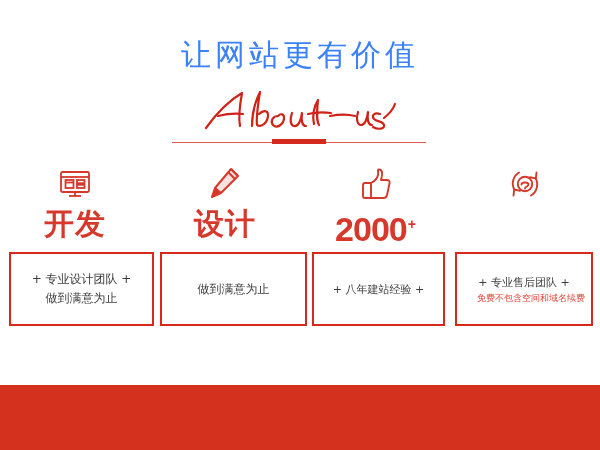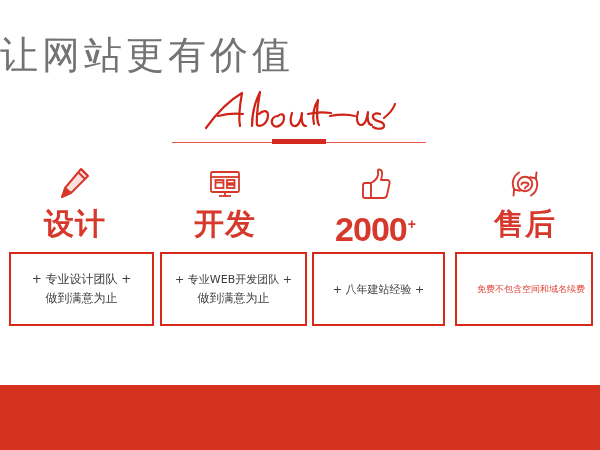--- a/index.html
+++ b/index.html
@@ -27,24 +27,25 @@
     top: 0;
     left: 0;
     width: 600px;
     height: 160px;
   }
   .main-title {
     position: absolute;
     top: 33px;
     left: 0;
     width: 600px;
-    font-size: 38px;
+    text-align: center;
+    font-size: 30px;
     line-height: 44px;
     letter-spacing: 4px;
-    color: #737373;
+    color: #3b82f6;
     font-weight: 400;
     font-family: "DejaVu Sans", "Liberation Sans", sans-serif;
     white-space: nowrap;
   }
   .script-wrap {
     position: absolute;
     top: 88px;
     left: 0;
     width: 600px;
     height: 46px;
@@ -217,36 +218,20 @@
           <path d="M184 30 C 189 26, 193 22, 195 16"></path>
         </g>
       </svg>
     </div>
 
     <div class="divider"></div>
     <div class="divider-center"></div>
   </div>
 
   <div class="columns">
-
-    <div class="col">
-      <div class="col-icon">
-        <svg width="36" height="36" viewBox="0 0 36 36" aria-hidden="true">
-          <g fill="none" stroke="#d6382b" stroke-width="2" stroke-linejoin="round">
-            <path d="M24 3 L31 10 L14 27 L5 31 L8 22 Z" fill="#d6382b" fill-opacity="0.15"></path>
-            <path d="M24 3 L31 10"></path>
-            <path d="M21 6 L28 13"></path>
-            <path d="M8 22 L14 27"></path>
-            <path d="M5 31 L9 26"></path>
-          </g>
-          <path d="M5 31 L8 22 L13 27 Z" fill="#d6382b"></path>
-        </svg>
-      </div>
-      <div class="col-title">设计</div>
-    </div>
 
     <div class="col">
       <div class="col-icon">
         <svg width="36" height="36" viewBox="0 0 36 36" aria-hidden="true">
           <g fill="none" stroke="#d6382b" stroke-width="1.8">
             <rect x="4" y="6" width="28" height="20" rx="1.5"></rect>
             <path d="M4 11 H32"></path>
             <path d="M18 26 V30"></path>
             <path d="M12 30 H24"></path>
             <rect x="8.5" y="14" width="8" height="8"></rect>
@@ -255,20 +240,36 @@
             <rect x="20" y="18.8" width="7.5" height="3.2"></rect>
           </g>
         </svg>
       </div>
       <div class="col-title">开发</div>
     </div>
 
     <div class="col">
       <div class="col-icon">
         <svg width="36" height="36" viewBox="0 0 36 36" aria-hidden="true">
+          <g fill="none" stroke="#d6382b" stroke-width="2" stroke-linejoin="round">
+            <path d="M24 3 L31 10 L14 27 L5 31 L8 22 Z" fill="#d6382b" fill-opacity="0.15"></path>
+            <path d="M24 3 L31 10"></path>
+            <path d="M21 6 L28 13"></path>
+            <path d="M8 22 L14 27"></path>
+            <path d="M5 31 L9 26"></path>
+          </g>
+          <path d="M5 31 L8 22 L13 27 Z" fill="#d6382b"></path>
+        </svg>
+      </div>
+      <div class="col-title">设计</div>
+    </div>
+
+    <div class="col">
+      <div class="col-icon">
+        <svg width="36" height="36" viewBox="0 0 36 36" aria-hidden="true">
           <g fill="none" stroke="#d6382b" stroke-width="1.9" stroke-linejoin="round">
             <path d="M14 32 V17 C 14 17, 20 14, 21 9 C 21.6 5.5, 20 3.5, 22 3.5
                      C 25 3.5, 26 7, 24.5 12 L 24 14 H30 C 32 14, 33 15.5, 32.5 17.5
                      L 30 29 C 29.6 31, 28.5 32, 26.5 32 Z"></path>
             <path d="M14 17 H8 C 6.5 17, 6 18, 6 19.5 V30 C 6 31.3, 6.8 32, 8 32 H14"></path>
           </g>
         </svg>
       </div>
       <div class="col-title numeric">
         <span>2000</span><span class="sup">+</span>
@@ -281,41 +282,40 @@
           <g fill="none" stroke="#d6382b" stroke-width="1.9" stroke-linecap="round">
             <path d="M28.5 12 A13 13 0 0 1 24 29.5"></path>
             <path d="M7.5 24 A13 13 0 0 1 12 6.5"></path>
             <path d="M29.5 6.5 L28.8 12.4 L23 11.3"></path>
             <path d="M6.5 29.5 L7.2 23.6 L13 24.7"></path>
             <circle cx="18" cy="18" r="7.2"></circle>
             <path d="M14.5 18.5 C14.5 15.8, 21.5 15.8, 21.5 18.5 C21.5 20.5, 18 20.5, 18 22.5"></path>
           </g>
         </svg>
       </div>
-      <div class="col-title">售后</div>
     </div>
   </div>
 
   <div class="boxes">
 
     <div class="box box-1">
       <div class="box-line">+ 专业设计团队 +</div>
       <div class="box-line">做到满意为止</div>
     </div>
 
     <div class="box box-2">
-      <div class="box-line tight">+ 专业WEB开发团队 +</div>
       <div class="box-line">做到满意为止</div>
     </div>
 
     <div class="box box-3">
       <div class="box-line tight">+ 八年建站经验 +</div>
     </div>
 
     <div class="box box-4">
+      <div class="box-line tight">+ 专业售后团队 +</div>
       <div class="box-note">免费不包含空间和域名续费</div>
     </div>
   </div>
 
   <div class="spacer-white"></div>
   <div class="banner">
     <div class="banner-watermark"></div>
   </div>
 
 </div>

